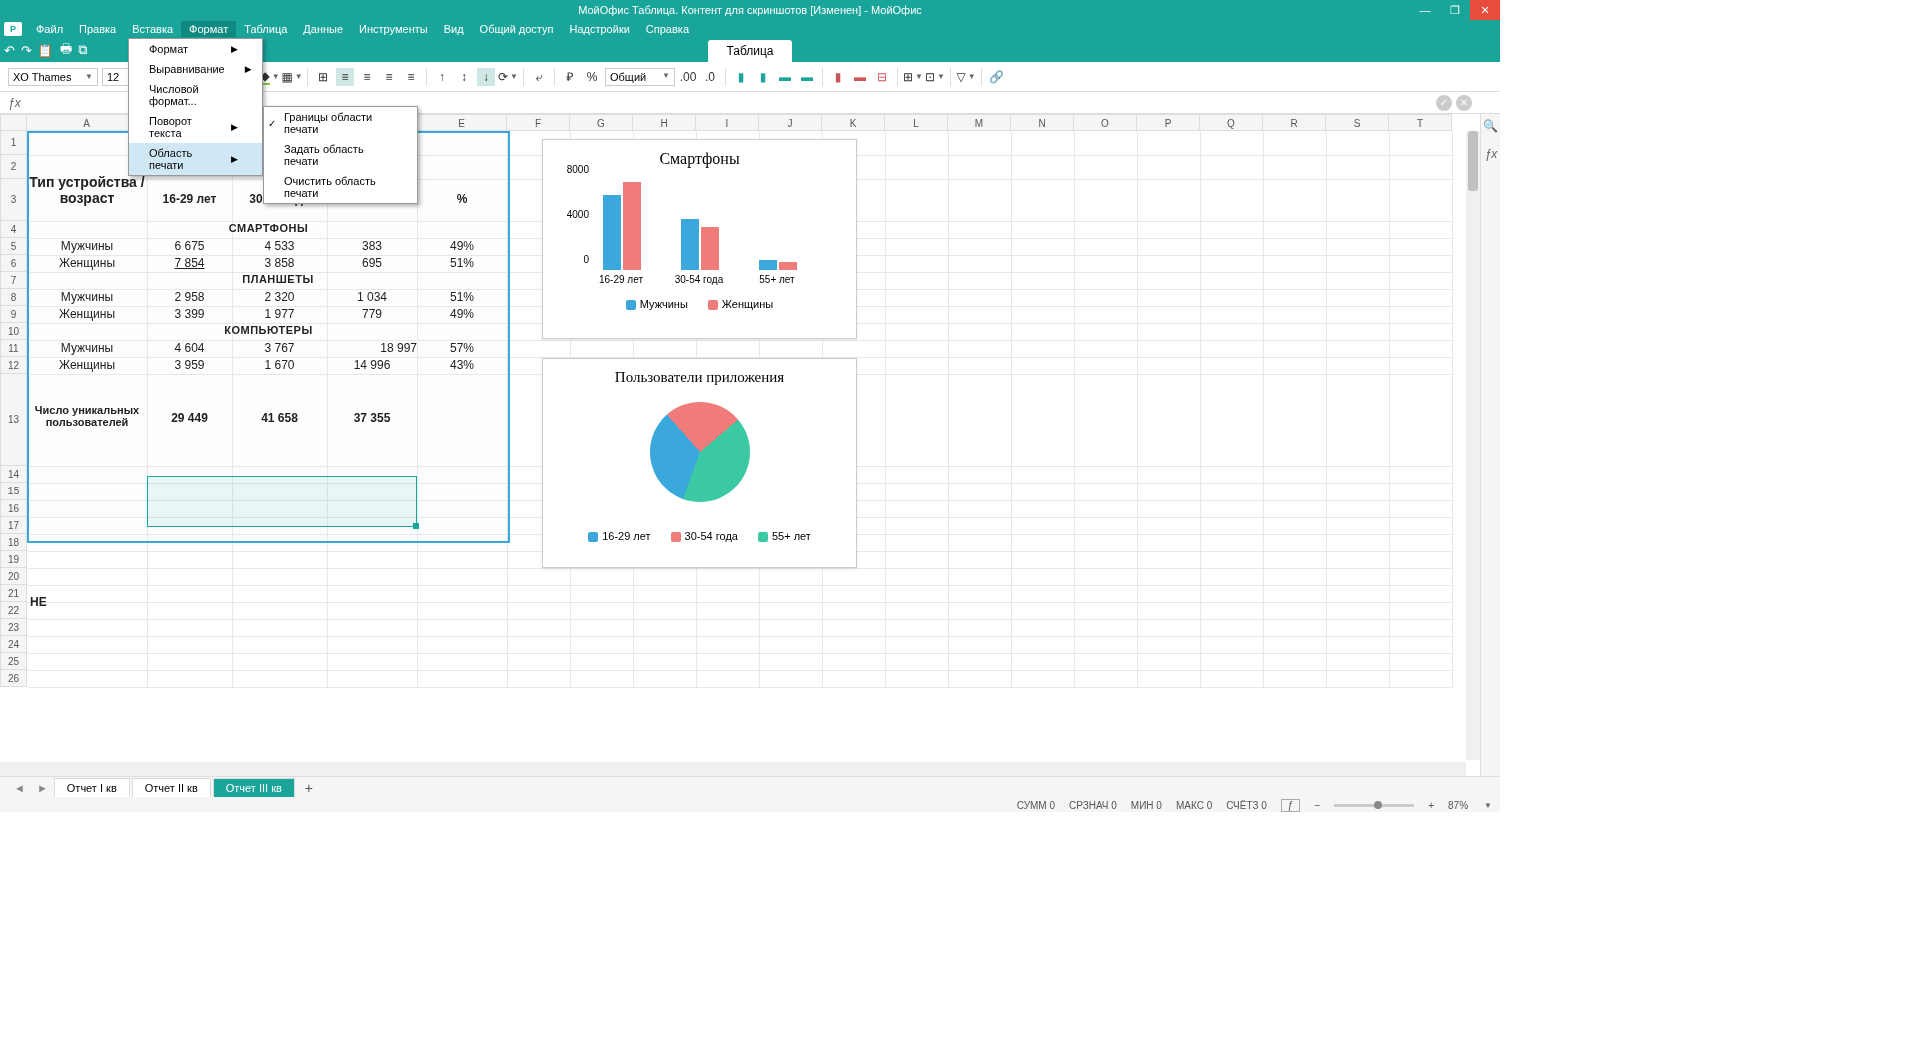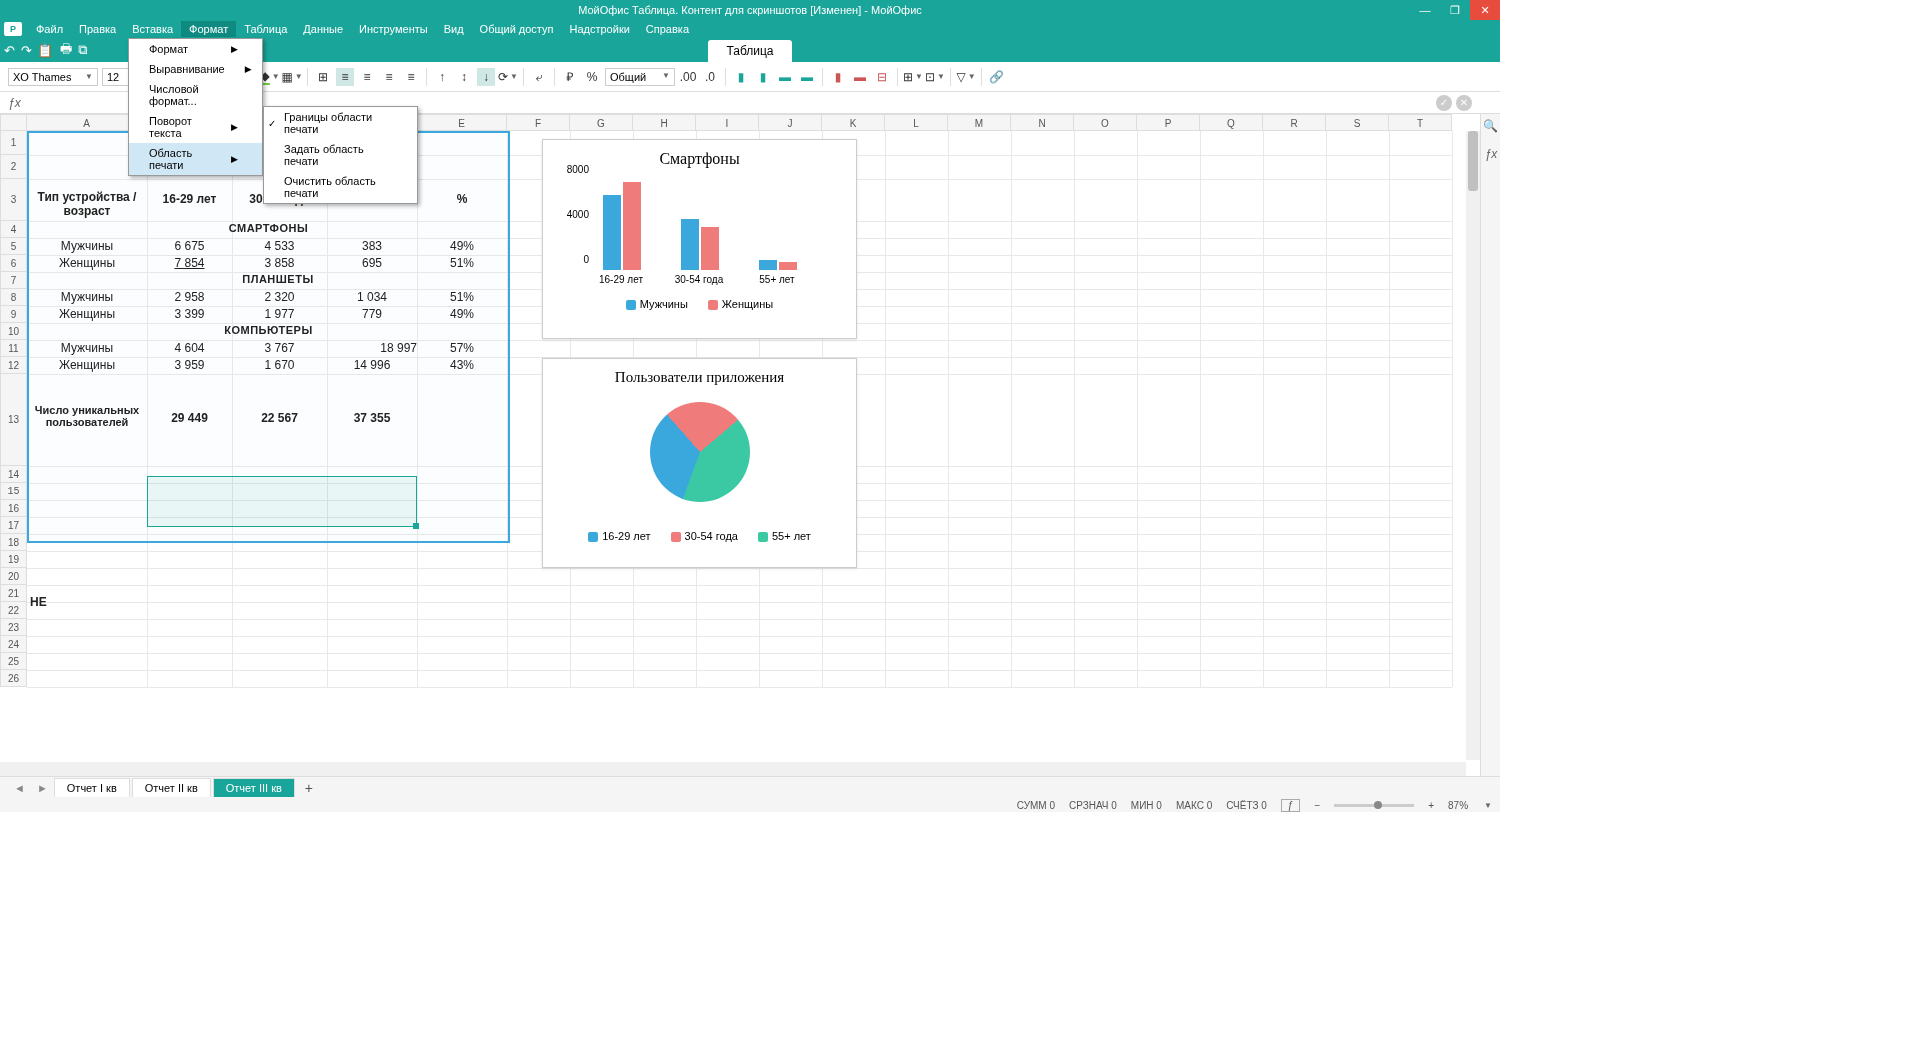--- a/index.html
+++ b/index.html
@@ -288,21 +288,21 @@
       <div class="gl-h" style="top: 522px; width: 1425px;"></div>
       <div class="gl-h" style="top: 539px; width: 1425px;"></div>
       <div class="gl-h" style="top: 556px; width: 1425px;"></div>
     </div>
 
   <div class="print-area"></div>
 
   <div class="tblock thdr" style="left:27px;top:20px;width:483px;font-size:15px">Пользователи приложения —</div>
   <div class="tblock" style="left:27px;top:40px;width:483px;font-size:13px">уникальные (III квартал)</div>
 
-  <div class="tblock thdr" style="left:27px;top:76px;width:120px;font-size:12px">Тип устройства / возраст</div>
+  <div class="tblock thdr" style="left:27px;top:60px;width:120px;font-size:14px">Тип устройства / возраст</div>
   <div class="tblock thdr" style="left:147px;top:78px;width:85px">16-29 лет</div>
   <div class="tblock thdr" style="left:232px;top:78px;width:95px">30-54 года</div>
   <div class="tblock thdr" style="left:327px;top:78px;width:90px">55+ лет</div>
   <div class="tblock thdr" style="left:417px;top:78px;width:90px">%</div>
 
   <div class="tblock section-hdr" style="left:27px;top:108px;width:483px">СМАРТФОНЫ</div>
   <div id="datarows">
       <div class="tblock" style="left: 27px; top: 125px; width: 120px;">Мужчины</div>
       <div class="tblock" style="left: 147px; top: 125px; width: 85px;">6 675</div>
       <div class="tblock" style="left: 232px; top: 125px; width: 95px;">4 533</div>
@@ -331,21 +331,21 @@
       <div class="tblock" style="left: 27px; top: 244px; width: 120px;">Женщины</div>
       <div class="tblock" style="left: 147px; top: 244px; width: 85px;">3 959</div>
       <div class="tblock" style="left: 232px; top: 244px; width: 95px;">1 670</div>
       <div class="tblock" style="left: 327px; top: 244px; width: 90px;">14 996</div>
       <div class="tblock" style="left: 417px; top: 244px; width: 90px;">43%</div>
     </div>
   <div class="tblock section-hdr" style="left:39px;top:159px;width:478px">ПЛАНШЕТЫ</div>
   <div class="tblock section-hdr" style="left:27px;top:210px;width:483px">КОМПЬЮТЕРЫ</div>
   <div class="tblock thdr" style="left:27px;top:290px;width:120px;font-size:11px">Число уникальных пользователей</div>
   <div class="tblock thdr" style="left:147px;top:297px;width:85px">29 449</div>
-  <div class="tblock thdr" style="left:232px;top:297px;width:95px">22 567</div>
+  <div class="tblock thdr" style="left:232px;top:297px;width:95px">41 658</div>
   <div class="tblock thdr" style="left:327px;top:297px;width:90px">37 355</div>
 
   <div class="tblock thdr" style="left:30px;top:481px;text-align:left;font-size:12px">НЕ</div>
 
   <div class="sel-range" style="left:147px;top:362px;width:270px;height:51px">
     <div class="sel-handle"></div>
   </div>
 
   <div class="chart-box" style="left:542px;top:25px;width:315px;height:200px">
     <div class="chart-title">Смартфоны</div>

